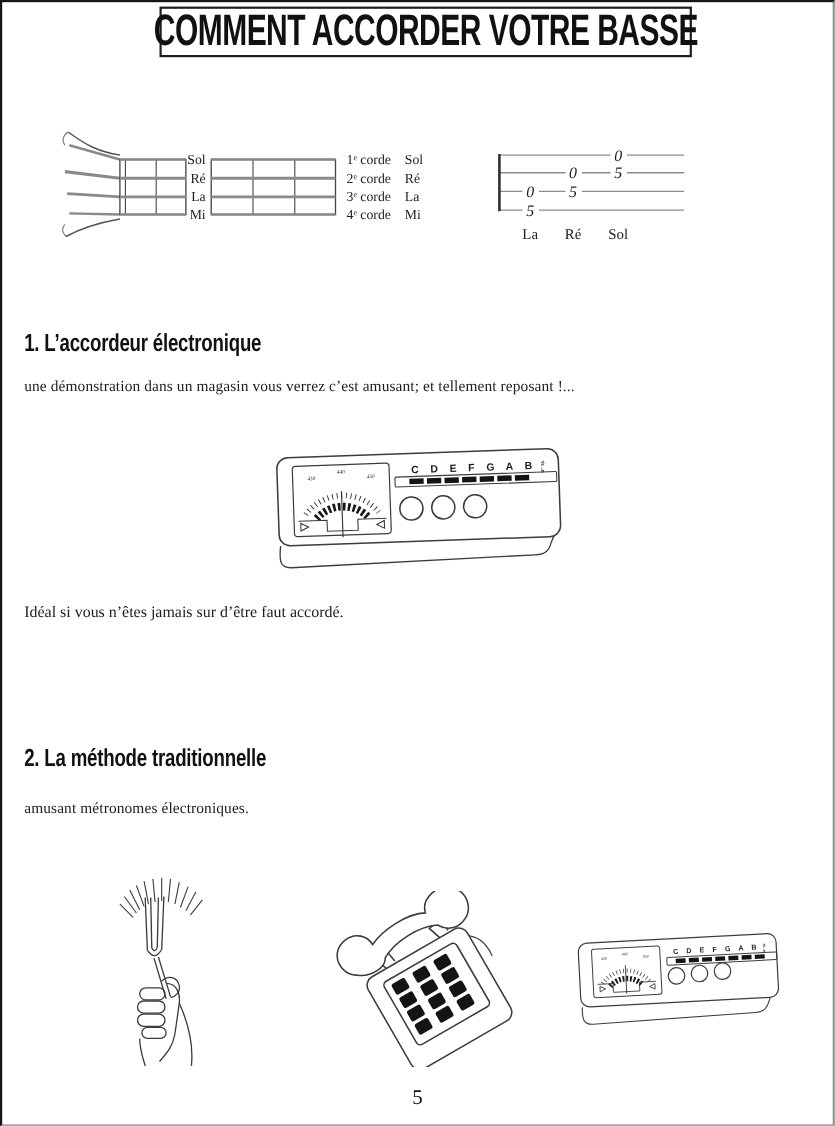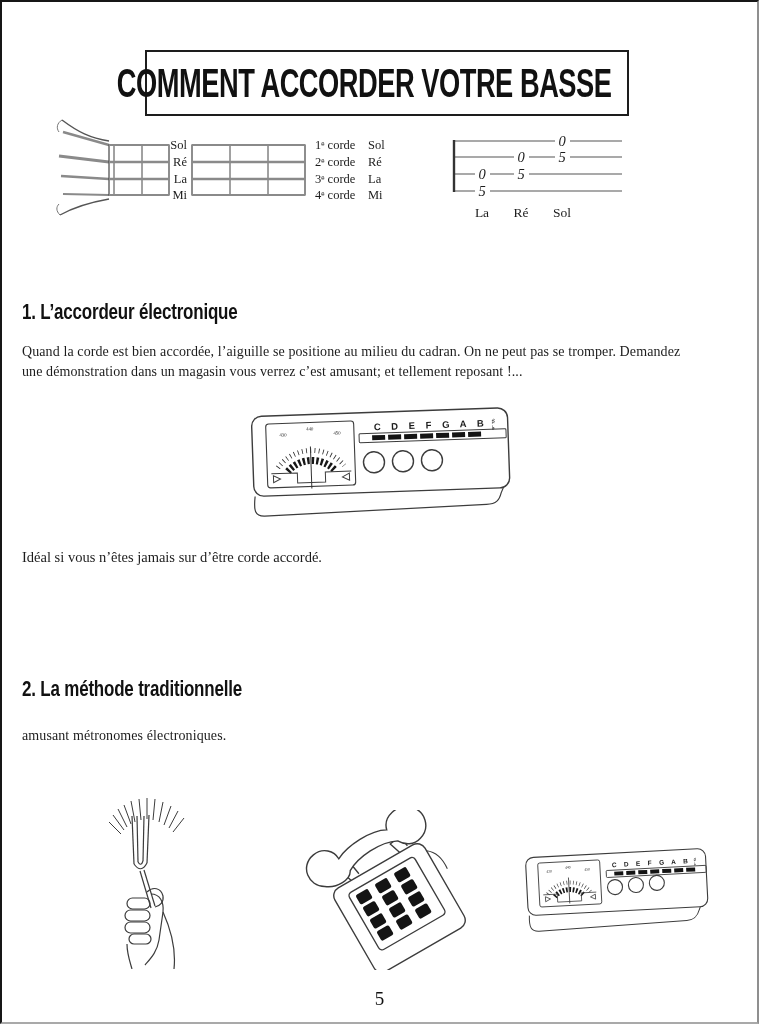--- a/index.html
+++ b/index.html
@@ -4,23 +4,23 @@
 <style>
   html,body{margin:0;padding:0;background:#e8e8e8;}
   .page{
     position:relative;width:759px;height:1024px;box-sizing:border-box;
     background:#ffffff;overflow:hidden;
     border-top:2px solid #161616;border-left:2px solid #161616;
     border-right:2px solid #8f8f8f;border-bottom:2px solid #a9a9a9;
     font-family:"Liberation Serif", serif;color:#1c1c1c;
   }
   .title-box{
-    position:absolute;left:143px;top:4px;width:484px;height:66px;
+    position:absolute;left:143px;top:4px;width:484px;height:46px;
     border:2px solid #1d1d1d;box-sizing:border-box;background:#fff;
-    display:flex;align-items:center;justify-content:flex-end;margin-top:44px;
+    display:flex;align-items:center;justify-content:center;
   }
   .title-text{
     font-family:"Liberation Sans", sans-serif;font-weight:bold;
     font-size:29px;letter-spacing:-0.5px;white-space:nowrap;
     transform:scale(0.94,1.38);transform-origin:center center;color:#111;
   }
   .abs{position:absolute;}
   .heading{
     font-family:"Liberation Sans", sans-serif;font-weight:bold;
     font-size:17.5px;letter-spacing:-0.2px;color:#111;white-space:nowrap;
@@ -110,21 +110,20 @@
     </g>
     <g font-size="13.5" text-anchor="middle">
       <text x="40" y="90">La</text>
       <text x="79" y="90">Ré</text>
       <text x="120" y="90">Sol</text>
     </g>
   </svg>
 
   <div class="abs heading" style="left:20px;top:297px">1. L’accordeur électronique</div>
   <div class="abs" style="left:20px;top:340px">
-    <div class="body-line">Quand la corde est bien accordée, l’aiguille se positione au milieu du cadran. On ne peut pas se tromper. Demandez</div>
     <div class="body-line">une démonstration dans un magasin vous verrez c’est amusant; et tellement reposant !...</div>
   </div>
 
   <svg class="abs" style="left:235px;top:398px" width="290" height="125" viewBox="0 0 290 125">
     <g transform="rotate(-2 145 62)" fill="none" stroke="#3c3c3c" stroke-width="1.4">
       <path d="M 17,92 C 15,106 16,112 26,112 L 248,108 C 258,108 261,104 263,97 L 270,82" stroke-width="1.2"></path>
       <rect x="16" y="12" width="256" height="80" rx="10" fill="#ffffff"></rect>
 
       <rect x="30" y="20" width="88" height="64" rx="3" stroke-width="1.1"></rect>
       <path d="M 40.9 64.1 A 42 42 0 0 1 107.1 64.1" stroke="#2a2a2a" stroke-width="5" stroke-dasharray="0.8 3.4"></path>
@@ -152,21 +151,21 @@
     <g transform="rotate(-2 145 62)" stroke="none">
       <text x="47" y="33" font-size="4.8" text-anchor="middle">430</text>
       <text x="74" y="28" font-size="4.8" text-anchor="middle">440</text>
       <text x="101" y="33" font-size="4.8" text-anchor="middle">450</text>
       <text x="138" y="30" font-size="9.5" class="sans-sm" textLength="110" lengthAdjust="spacing">C D E F G A B</text>
       <text x="256" y="27" font-size="6.5" class="sans-sm">♯</text>
       <text x="256" y="33.5" font-size="6" class="sans-sm">♭</text>
     </g>
   </svg>
 
-  <div class="abs note-line" style="left:20px;top:547px">Idéal si vous n’êtes jamais sur d’être corde accordé.</div>
+  <div class="abs note-line" style="left:20px;top:547px">Idéal si vous n’êtes jamais sur d’être faut accordé.</div>
 
   <div class="abs heading" style="left:20px;top:674px">2.  La méthode traditionnelle</div>
   <div class="abs" style="left:20px;top:724px">
     <div class="body-line">amusant métronomes électroniques.</div>
   </div>
 
   <svg class="abs" style="left:85px;top:792px" width="150" height="175" viewBox="0 0 150 175">
     <g fill="none" stroke="#3c3c3c" stroke-width="1.2">
 
       <g stroke-width="1">

